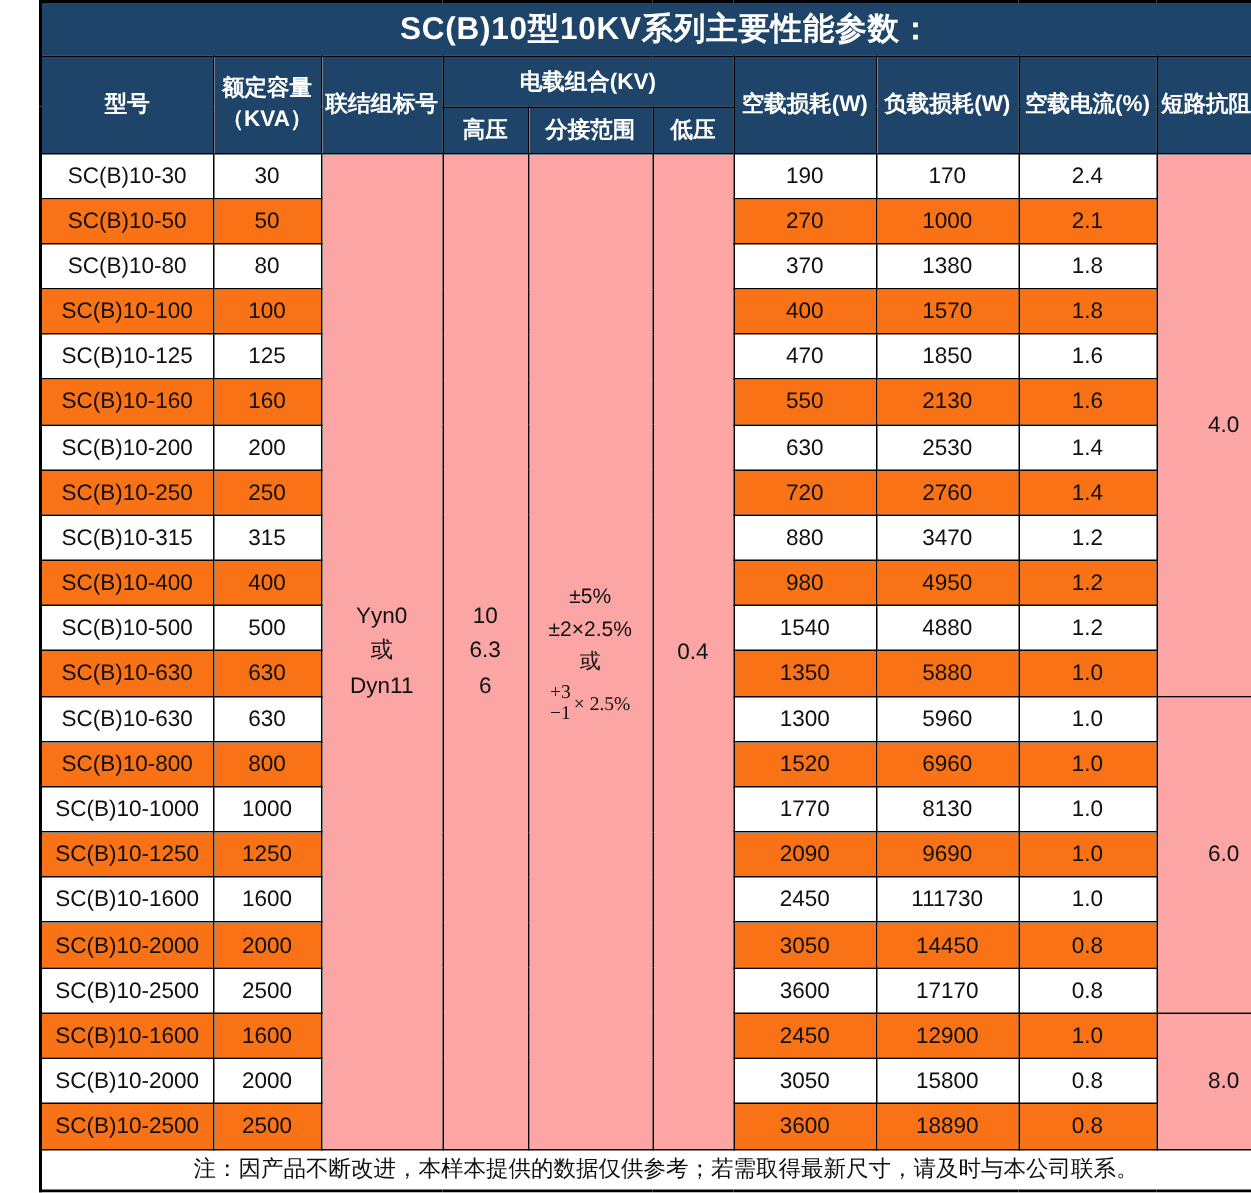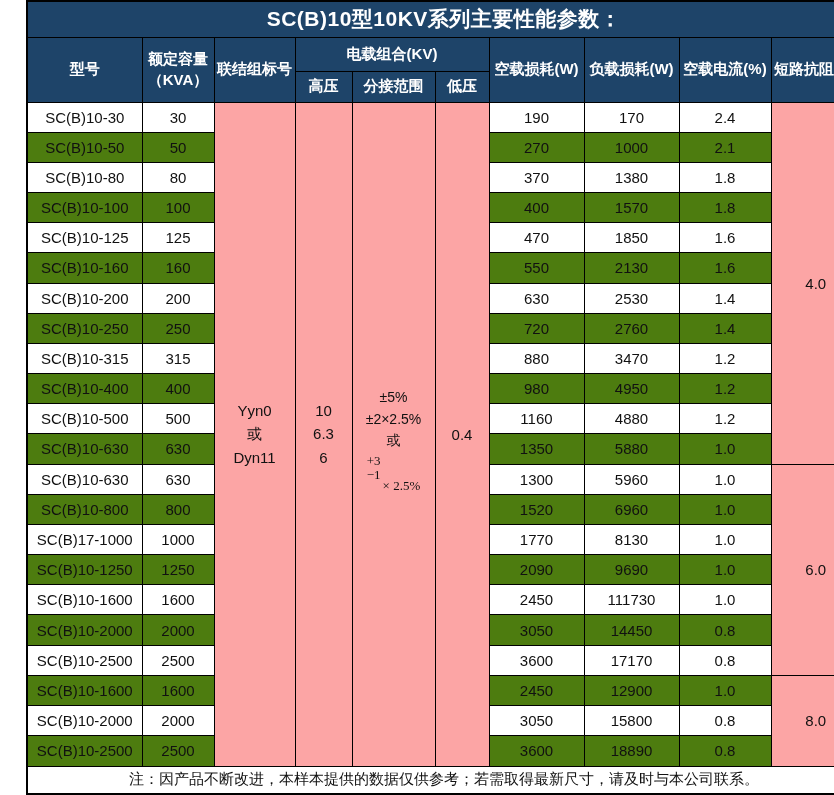--- a/index.html
+++ b/index.html
@@ -48,37 +48,37 @@
   tr.head-top { height: 34px; }
   tr.head-bottom { height: 31px; }
   .two-line span { display: block; line-height: 1.35; }
   
   tbody tr { height: 30px; }
   tbody td {
     font-size: 15px;
     color: #111111;
     background: #ffffff;
   }
-  tbody tr.alt td.band { background: #4d7c0f; text-align: center; }
+  tbody tr.alt td.band { background: #f97316; text-align: center; }
   td.merged { background: #fca5a5; }
   .stack-line { display: block; line-height: 1.55; }
   
   td.tap-cell { font-size: 14px; }
   .tap-frac {
     display: flex;
     align-items: center;
     justify-content: center;
     gap: 2px;
     font-family: "Liberation Serif", serif;
     font-size: 13px;
     line-height: 1.05;
     margin-top: 2px;
   }
   .frac-col { display: inline-flex; flex-direction: column; align-items: flex-start; }
-  .frac-suffix { position: relative; top: 18px; }
+  .frac-suffix { position: relative; top: 1px; }
   
   tfoot tr { height: 28px; margin-top: 20px; }
   tfoot td {
     font-size: 15px;
     color: #111111;
     background: #ffffff;
   }
 </style>
 </head>
 <body>
@@ -211,21 +211,21 @@
         <tr class="alt">
           <td class="band">SC(B)10-400</td>
           <td class="band">400</td>
           <td class="band">980</td>
           <td class="band">4950</td>
           <td class="band">1.2</td>
         </tr>
         <tr>
           <td class="band">SC(B)10-500</td>
           <td class="band">500</td>
-          <td class="band">1160</td>
+          <td class="band">1540</td>
           <td class="band">4880</td>
           <td class="band">1.2</td>
         </tr>
         <tr class="alt">
           <td class="band">SC(B)10-630</td>
           <td class="band">630</td>
           <td class="band">1350</td>
           <td class="band">5880</td>
           <td class="band">1.0</td>
         </tr>
@@ -238,21 +238,21 @@
           <td class="merged" rowspan="7">6.0</td>
         </tr>
         <tr class="alt">
           <td class="band">SC(B)10-800</td>
           <td class="band">800</td>
           <td class="band">1520</td>
           <td class="band">6960</td>
           <td class="band">1.0</td>
         </tr>
         <tr>
-          <td class="band">SC(B)17-1000</td>
+          <td class="band">SC(B)10-1000</td>
           <td class="band">1000</td>
           <td class="band">1770</td>
           <td class="band">8130</td>
           <td class="band">1.0</td>
         </tr>
         <tr class="alt">
           <td class="band">SC(B)10-1250</td>
           <td class="band">1250</td>
           <td class="band">2090</td>
           <td class="band">9690</td>

